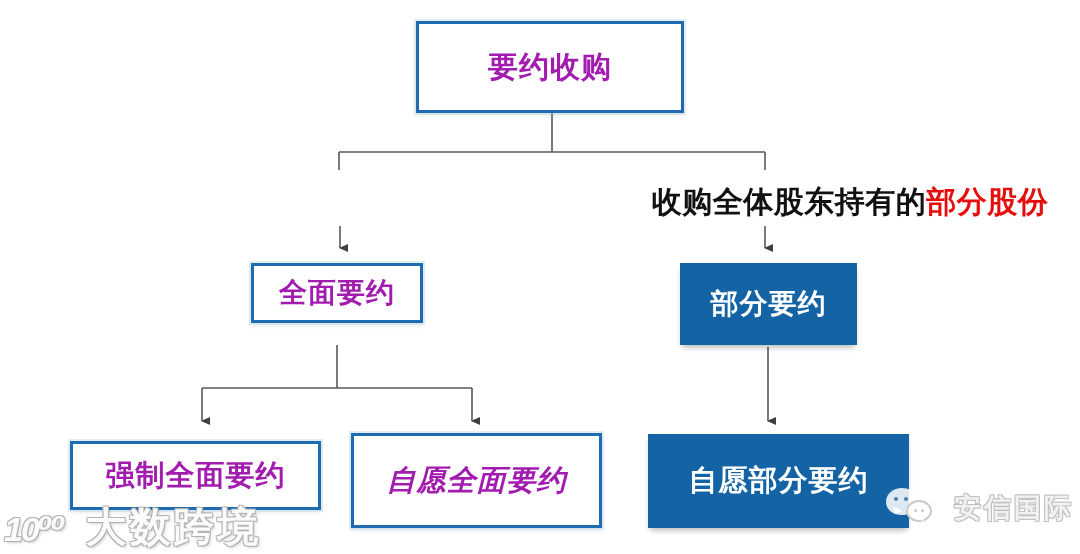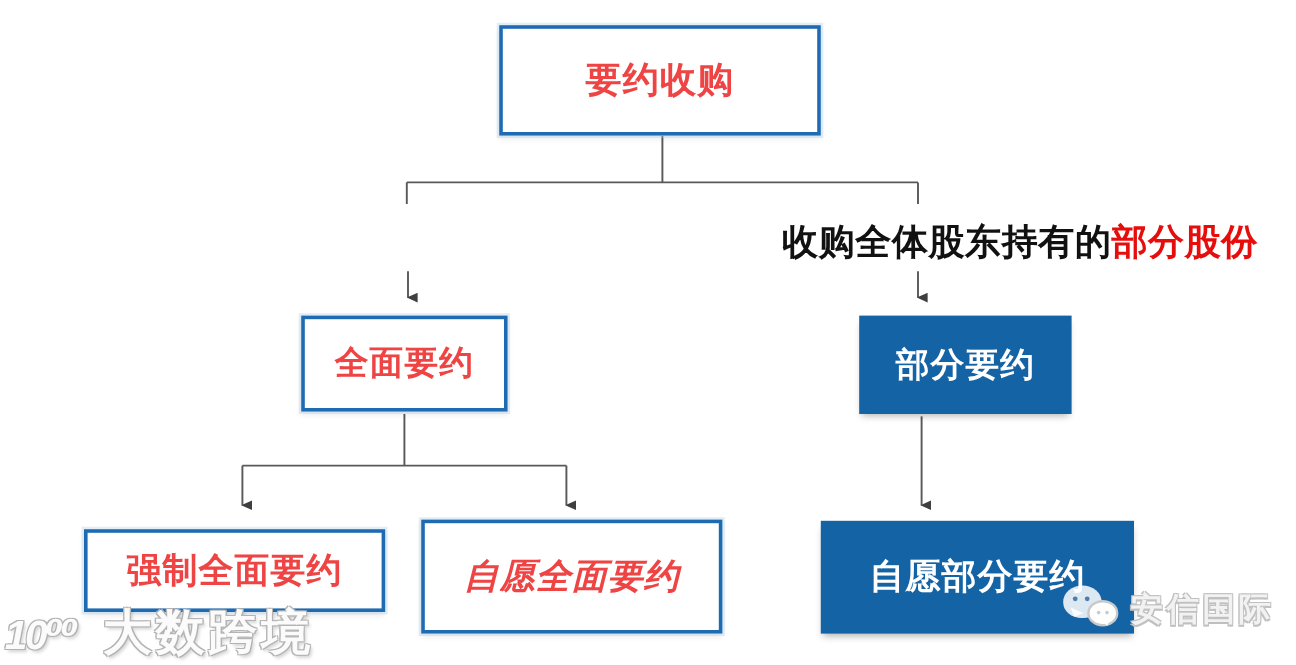--- a/index.html
+++ b/index.html
@@ -27,29 +27,28 @@
     display: flex;
     align-items: center;
     justify-content: center;
     text-align: center;
     box-sizing: border-box;
     letter-spacing: 1px;
   }
   .node.outline {
     background: #ffffff;
     border: 3px solid #1e6bb2;
-    color: #ef4444;
+    color: #a21caf;
     box-shadow: 0 0 0 2px rgba(170, 205, 235, 0.35), 0 3px 5px rgba(0,0,0,0.08);
   }
   .node.filled {
     background: #1463a5;
     border: none;
     color: #ffffff;
     box-shadow: 0 4px 6px -2px rgba(0,0,0,0.30);
-    margin-left: 36px;
   }
   .node-label {
     font-weight: 600;
   }
   .root-label   { font-size: 30px; }
   .mid-label    { font-size: 28px; }
   .leaf-label   { font-size: 29px; }
   .branch-label {
     position: absolute;
     text-align: center;
@@ -79,21 +78,21 @@
     z-index: 5;
   }
   .wm-left .wm-logo { font-size: 34px; font-style: italic; letter-spacing: -2px; }
   .wm-left .wm-text { font-size: 41px; letter-spacing: 3px; }
   .wm-right {
     position: absolute;
     left: 886px;
     top: 486px;
     display: flex;
     align-items: center;
-    gap: 8px;
+    gap: 20px;
     z-index: 5;
   }
   .wm-right .wm-text {
     font-size: 27px;
     font-weight: 600;
     letter-spacing: 3px;
     color: #f2f2f2;
     text-shadow:
       -1px -1px 0 #c0c0c0, 1px -1px 0 #c0c0c0,
       -1px  1px 0 #c0c0c0, 1px  1px 0 #c0c0c0;
@@ -189,21 +188,21 @@
   </svg>
 
   <div class="node outline" style="left:416px; top:21px; width:268px; height:92px;">
     <span class="node-label root-label">要约收购</span>
   </div>
 
   <div class="branch-label" style="left:620px; top:182px; width:460px;">
     <span>收购全体股东持有的</span><span class="red-part">部分股份</span>
   </div>
 
-  <div class="node outline" style="left:251px; top:263px; width:172px; height:80px;">
+  <div class="node outline" style="left:251px; top:263px; width:172px; height:60px;">
     <span class="node-label mid-label">全面要约</span>
   </div>
   <div class="node filled" style="left:680px; top:263px; width:177px; height:82px;">
     <span class="node-label mid-label">部分要约</span>
   </div>
 
   <div class="node outline" style="left:70px; top:441px; width:251px; height:69px;">
     <span class="node-label leaf-label">强制全面要约</span>
   </div>
   <div class="node outline" style="left:351px; top:433px; width:251px; height:95px;font-style:italic;">

